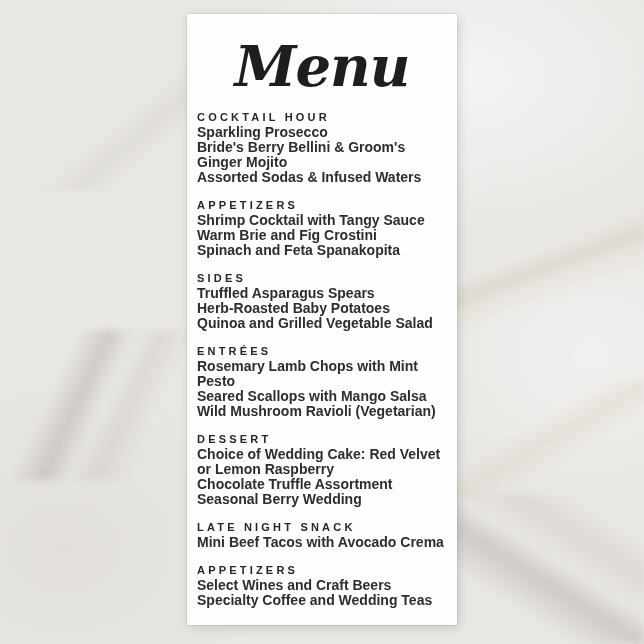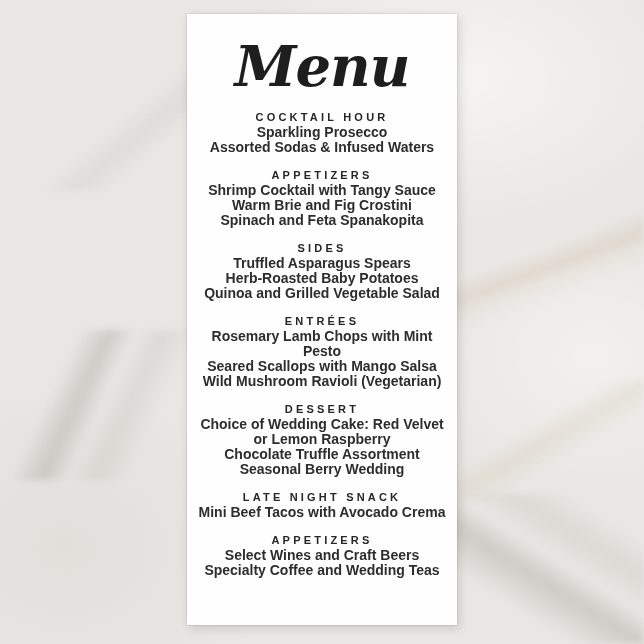--- a/index.html
+++ b/index.html
@@ -41,21 +41,21 @@
   .title {
     margin-top: 10px; height: 84px;
     display: flex; align-items: center; justify-content: center;
     font-family: "DejaVu Serif", serif;
     font-style: italic; font-weight: 700;
     font-size: 56px; color: #1e1e1e;
     letter-spacing: -1px;
   }
   .sections {
     width: 250px; margin: 2px auto 0;
-    text-align: center; color: #2d2d2d;
+    text-align: left; color: #2d2d2d;
   }
   .menu-section { margin-bottom: 13px; }
   .heading {
     margin: 0;
     font-size: 11px; font-weight: 700;
     letter-spacing: 3.2px; line-height: 15px;
     color: #262626; white-space: nowrap;
   }
   .item {
     font-size: 14px; font-weight: 700;
@@ -73,20 +73,21 @@
   <div class="vein vein-5"></div>
 
   <div class="card">
     <div class="title">Menu</div>
     <div class="sections">
   <section class="menu-section">
     <h2 class="heading">COCKTAIL HOUR</h2>
     <div class="items">
   <div class="item">Sparkling Prosecco</div>
 
+  <div class="item">Bride's Berry Bellini &amp; Groom's Ginger Mojito</div>
 
   <div class="item">Assorted Sodas &amp; Infused Waters</div>
 </div>
   </section>
 
   <section class="menu-section">
     <h2 class="heading">APPETIZERS</h2>
     <div class="items">
   <div class="item">Shrimp Cocktail with Tangy Sauce</div>
 

